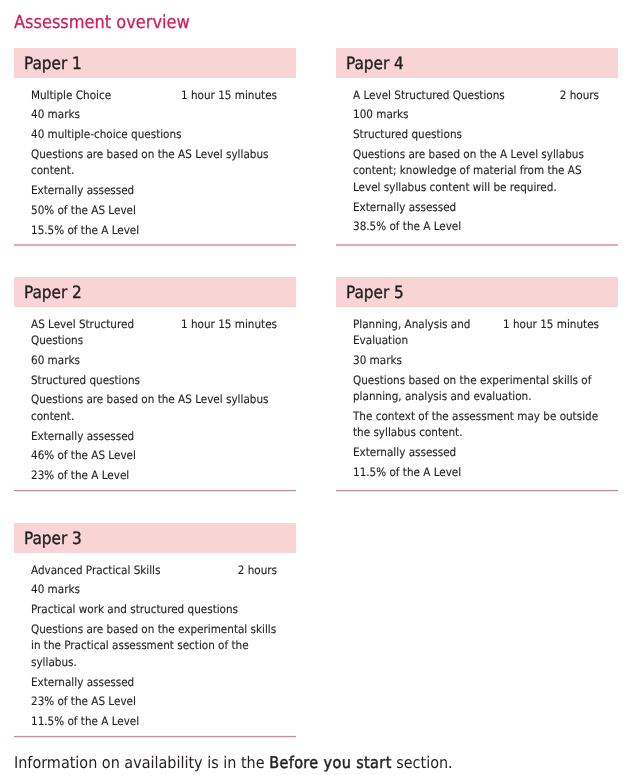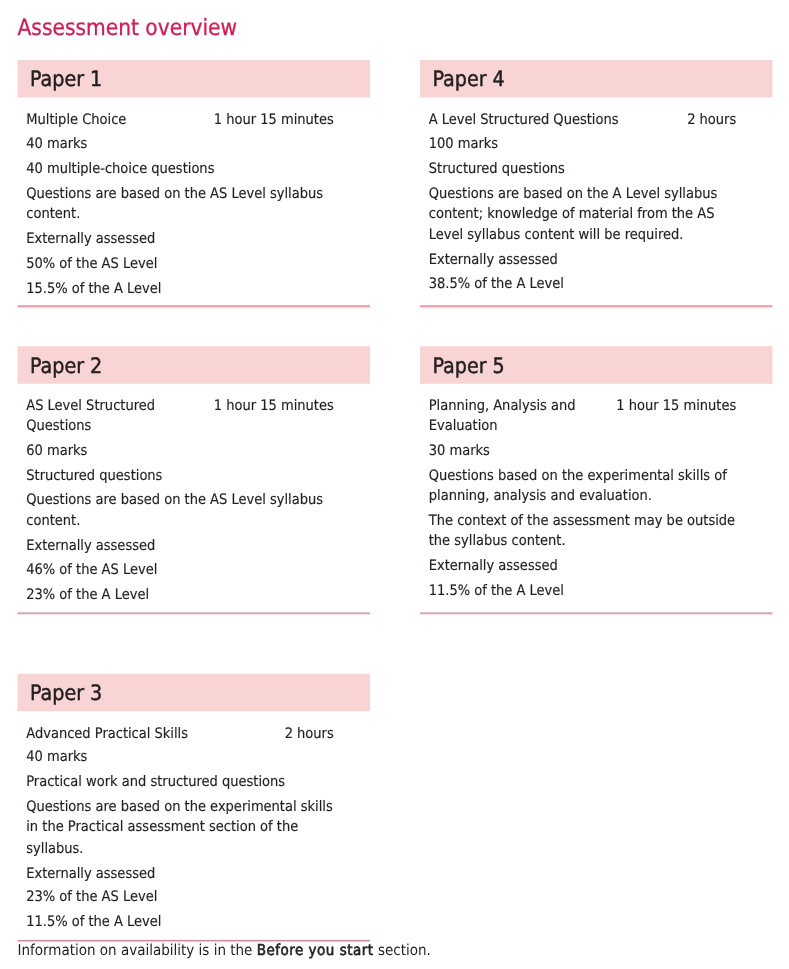--- a/index.html
+++ b/index.html
@@ -51,21 +51,21 @@
     font-size: 17px;
     font-weight: normal;
     -webkit-text-stroke: 0.36px #231f20;
     color: #231f20;
     box-sizing: border-box;
     display: flex;
     align-items: center;
   }
   .card-body {
     width: 246px;
-    margin-left: 7px;
+    margin-left: 17px;
     padding-top: 8.6px;
   }
   .p {
     font-size: 11.6px;
     -webkit-text-stroke: 0.12px #231f20;
     line-height: 16.4px;
     margin: 0 0 3.4px 0;
     color: #231f20;
   }
   .p.row {
@@ -91,21 +91,21 @@
 
   
   .rule-row1 { top: 196.2px; }
   .rule-row2 { top: 213.4px; }
 
   
   .footnote {
     position: absolute;
     left: 14px;
     top: 753px;
-    font-size: 12px;
+    font-size: 16px;
     white-space: nowrap;
     color: #231f20;
   }
   .footnote b {
     font-weight: normal;
     -webkit-text-stroke: 0.45px #231f20;
     letter-spacing: 0.4px;
   }
 </style>
 </head>
@@ -142,21 +142,21 @@
       <div class="p">60 marks</div>
       <div class="p">Structured questions</div>
       <div class="p">Questions are based on the AS Level syllabus content.</div>
       <div class="p">Externally assessed</div>
       <div class="p">46% of the AS Level</div>
       <div class="p">23% of the A Level</div>
     </div>
     <div class="card-rule rule-dark rule-row2"></div>
   </div>
 
-  <div class="card" style="left:14px; top:539px;">
+  <div class="card" style="left:14px; top:523px;">
     <div class="card-head">Paper 3</div>
     <div class="card-body">
       <div class="p row">
         <span class="nm">Advanced Practical Skills</span>
         <span class="dur">2 hours</span>
       </div>
       <div class="p">40 marks</div>
       <div class="p">Practical work and structured questions</div>
       <div class="p">Questions are based on the experimental skills in the Practical assessment section of the syllabus.</div>
       <div class="p">Externally assessed</div>

